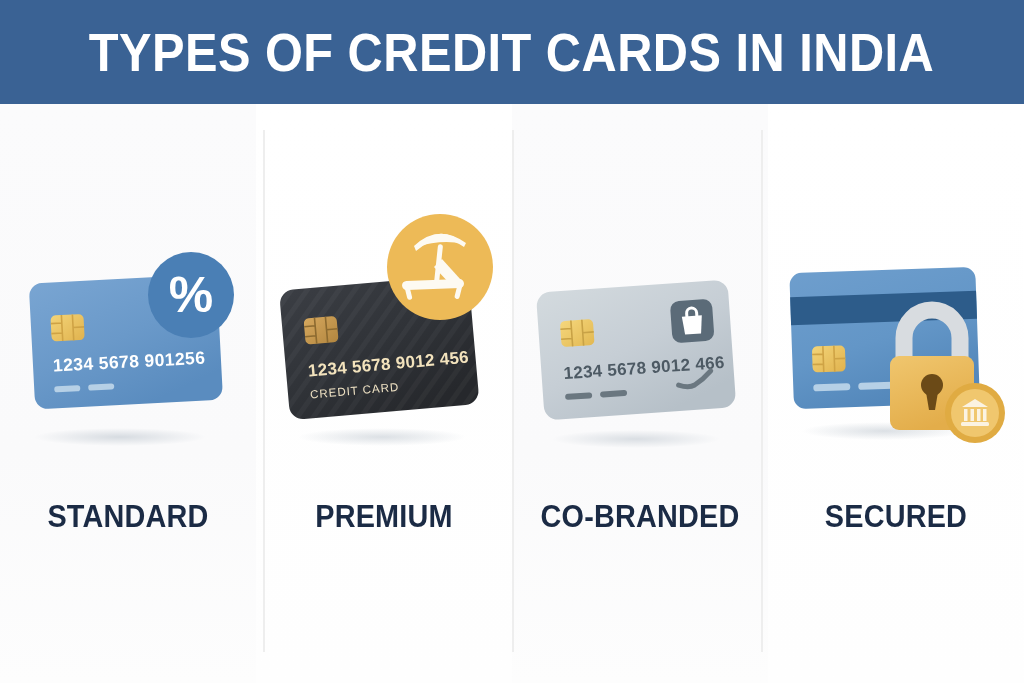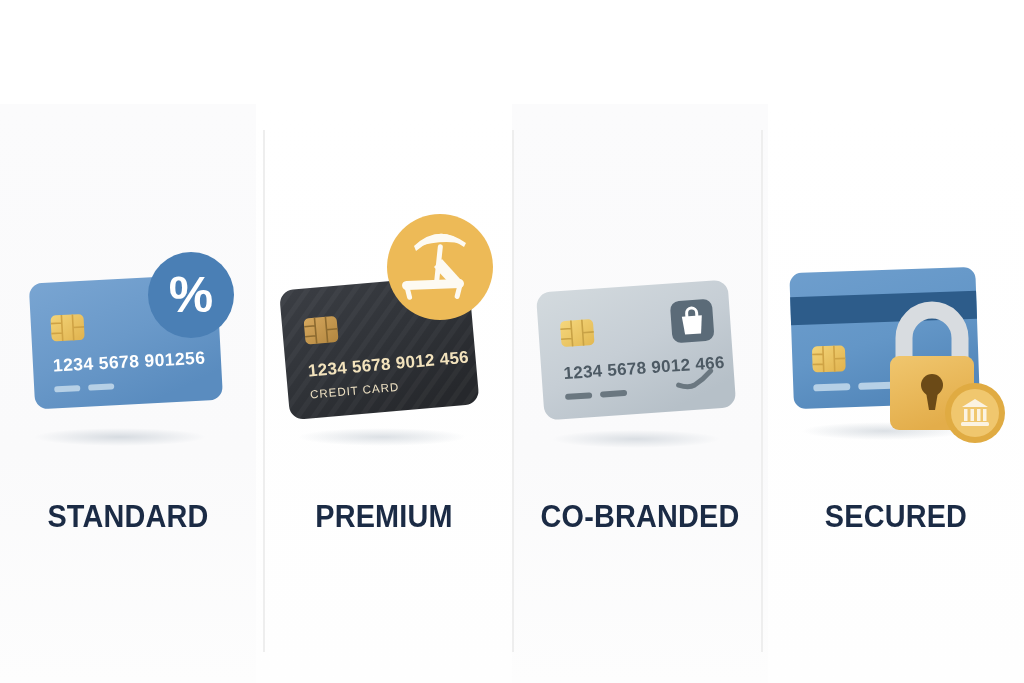--- a/index.html
+++ b/index.html
@@ -103,20 +103,23 @@
     letter-spacing: 0.2px;
     transform: scaleX(0.93);
     white-space: nowrap;
   }
 </style>
 </head>
 <body>
 
 <div class="infographic">
 
+  <div class="header-banner" style="background: rgb(58, 98, 148);">
+    <div class="header-title" style="color: rgb(255, 255, 255);">TYPES OF CREDIT CARDS IN INDIA</div>
+  </div>
 
   <div class="columns">
 
     <div class="column">
       <div class="column-shade"></div>
       <div class="art-stage">
         <svg width="256" height="400" viewBox="0 0 256 400" xmlns="http://www.w3.org/2000/svg">
           <defs>
             <linearGradient id="stdCardG" x1="0" y1="0" x2="0.6" y2="1">
               <stop offset="0%" stop-color="#79a5d2"></stop>

